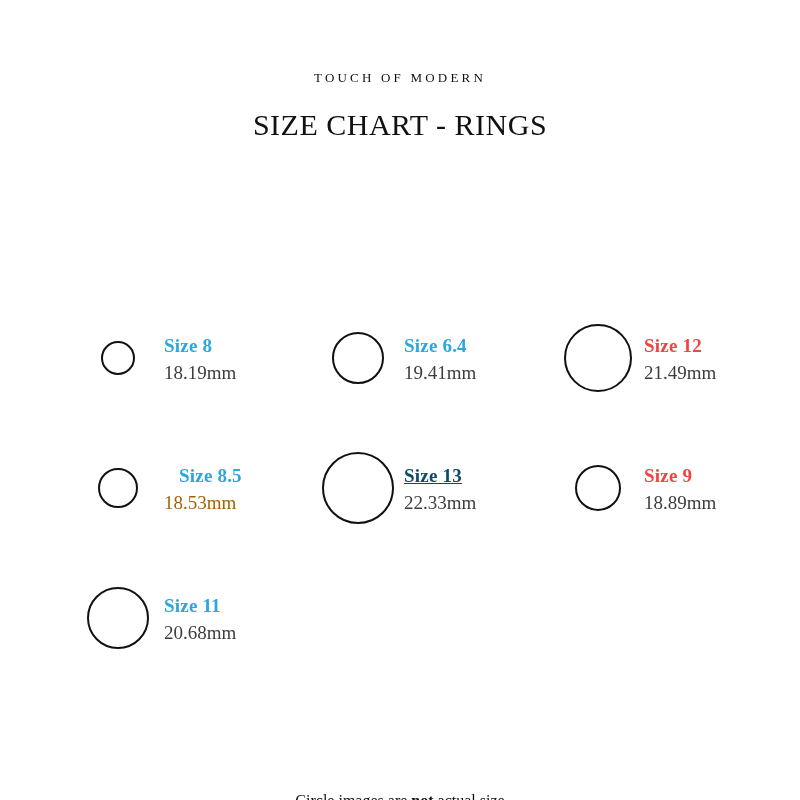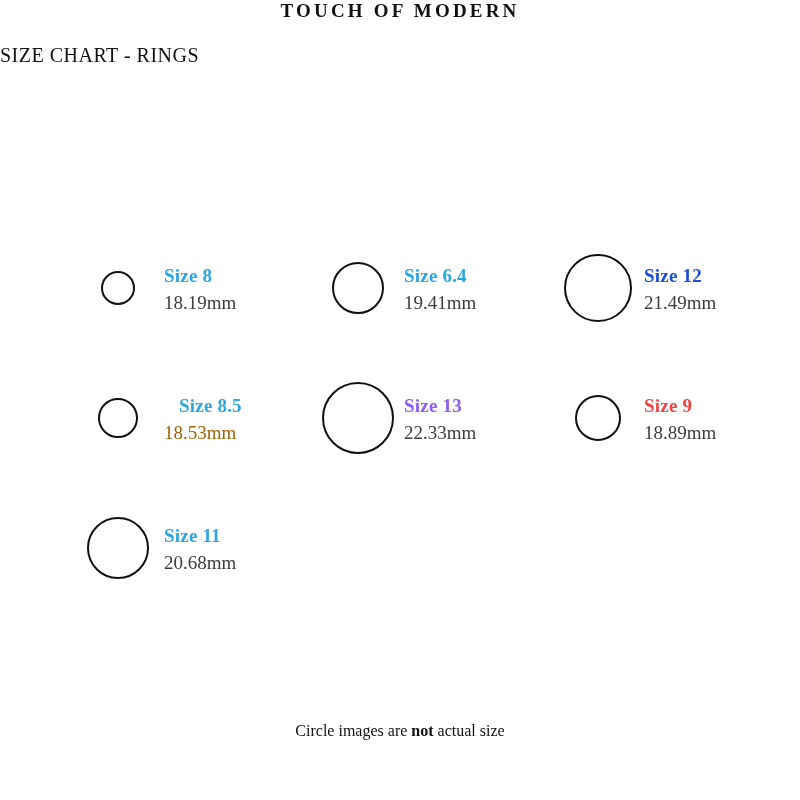--- a/index.html
+++ b/index.html
@@ -18,32 +18,33 @@
 
   .page {
     width: 800px;
     height: 800px;
     position: relative;
     box-sizing: border-box;
   }
 
   .brand {
     text-align: center;
-    font-family: "Liberation Serif", serif;
-    font-size: 19px;
+    margin-top: 70px;
+    font-family: "Liberation Serif", serif;
+    font-size: 13px;
     letter-spacing: 3.2px;
-    font-weight: 700;
+    font-weight: 400;
     color: #111111;
   }
 
   .chart-title {
-    text-align: left;
+    text-align: center;
     margin-top: 22px;
     font-family: "Liberation Serif", serif;
-    font-size: 20px;
+    font-size: 30px;
     letter-spacing: 0.5px;
     font-weight: 400;
     color: #111111;
   }
 
   .grid {
     position: absolute;
     top: 248px;
     left: 78px;
     width: 660px;
@@ -135,42 +136,42 @@
         <div class="size-label" style="color: rgb(43, 166, 222);">Size 6.4</div>
         <div class="size-mm" style="color: rgb(61, 61, 61);">19.41mm</div>
       </div>
     </div>
 
     <div class="cell">
       <div class="ring-wrap">
         <div class="ring" style="width: 68px; height: 68px; border-color: rgb(17, 17, 17);"></div>
       </div>
       <div class="labels">
-        <div class="size-label" style="color: #1d4ed8;">Size 12</div>
+        <div class="size-label" style="color: #ef4444;">Size 12</div>
         <div class="size-mm" style="color: rgb(61, 61, 61); text-align: center;">21.49mm</div>
       </div>
     </div>
 
     <div class="cell">
       <div class="ring-wrap">
         <div class="ring" style="width: 40px; height: 40px; border-color: rgb(17, 17, 17);"></div>
       </div>
       <div class="labels">
         <div class="size-label" style="color: rgb(43, 166, 222); margin-left: 15px;">Size 8.5</div>
         <div class="size-mm" style="color: #a16207;">18.53mm</div>
       </div>
     </div>
 
 
     <div class="cell">
       <div class="ring-wrap">
         <div class="ring" style="width: 72px; height: 72px; border-color: rgb(17, 17, 17);"></div>
       </div>
       <div class="labels">
-        <div class="size-label" style="color: #8b5cf6;">Size 13</div>
+        <div class="size-label" style="color: #0c4a6e; text-decoration: underline;">Size 13</div>
         <div class="size-mm" style="color: rgb(61, 61, 61);">22.33mm</div>
       </div>
     </div>
 
     <div class="cell">
       <div class="ring-wrap">
         <div class="ring" style="width: 46px; height: 46px; border-color: rgb(17, 17, 17);"></div>
       </div>
       <div class="labels">
         <div class="size-label" style="color: #ef4444;">Size 9</div>

